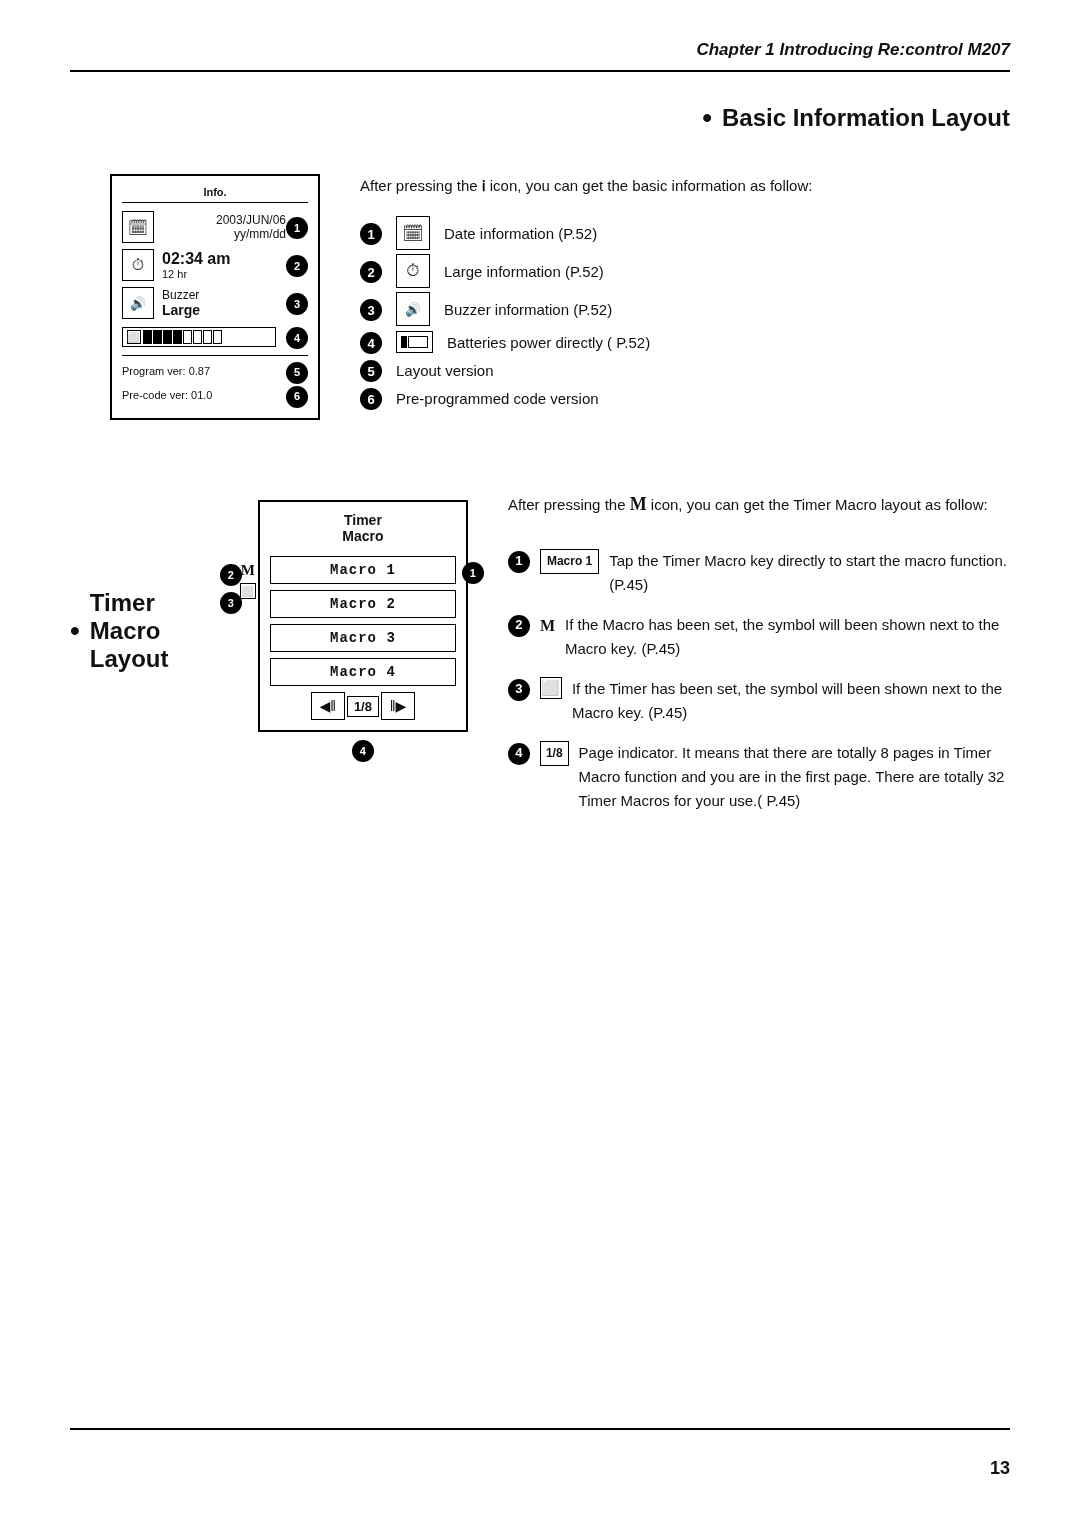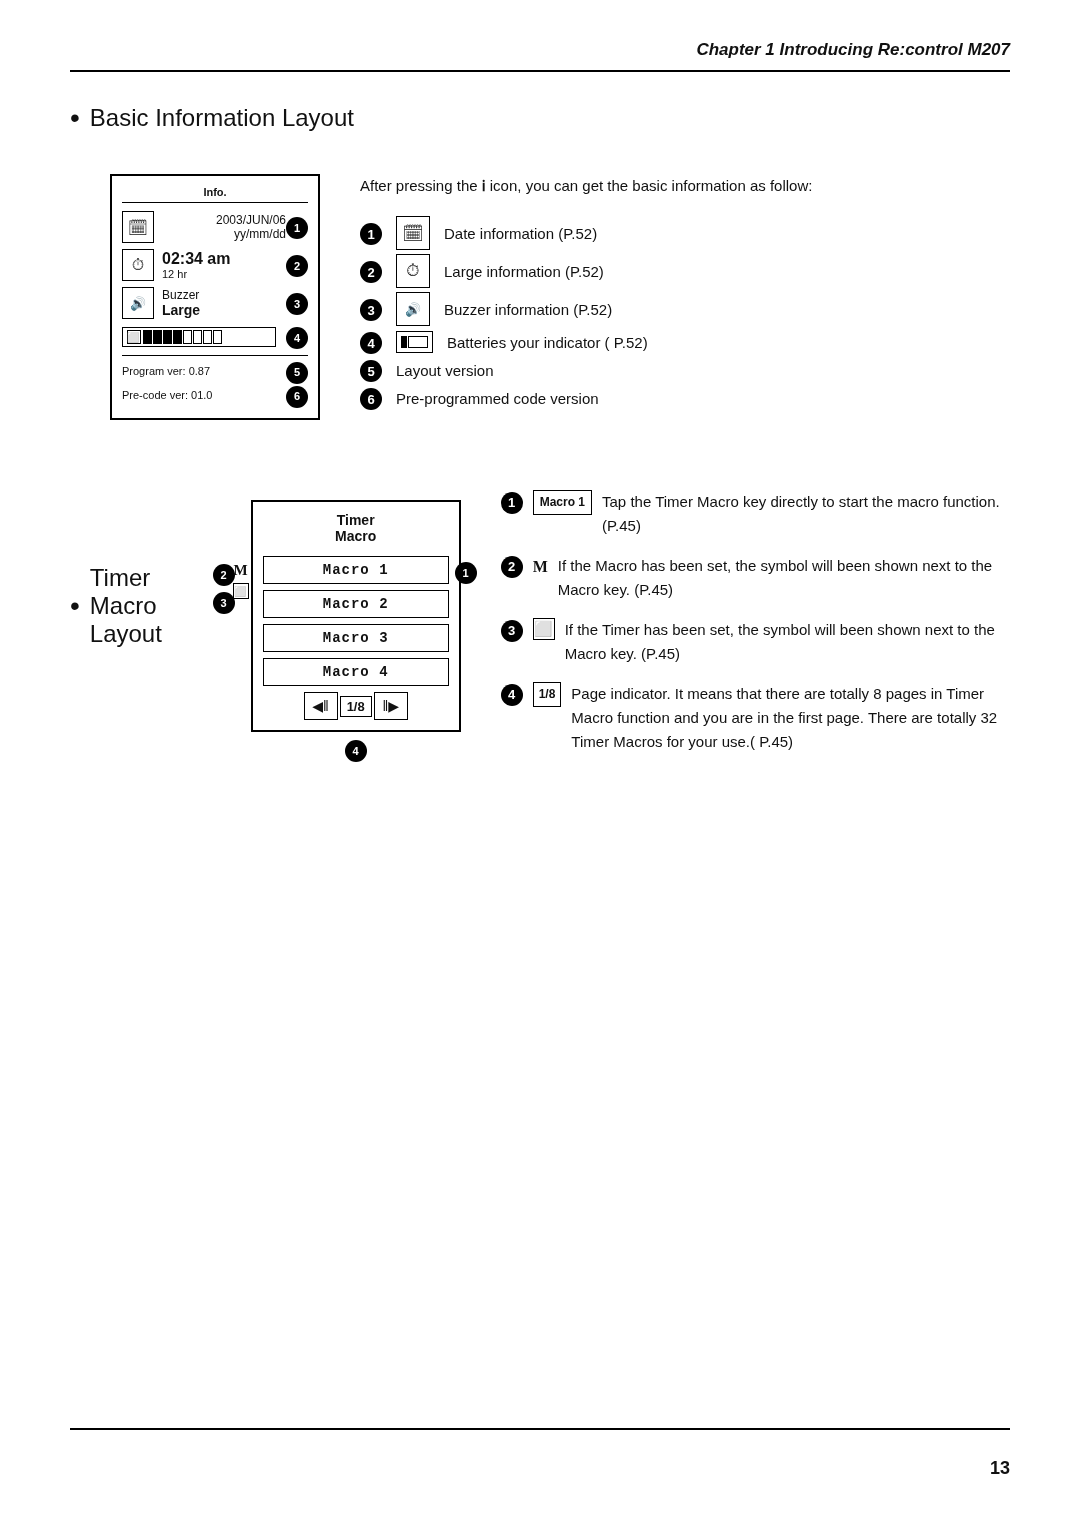--- a/index.html
+++ b/index.html
@@ -29,25 +29,26 @@
       font-weight: bold;
       font-size: 17px;
       border-bottom: 2px solid #000;
       padding-bottom: 10px;
       margin-bottom: 30px;
     }
 
     
     .section-title {
       font-size: 24px;
-      font-weight: normal;
+      font-weight: bold;
       display: flex;
       align-items: center;
       gap: 10px;
       margin-bottom: 20px;
+      justify-content: flex-end;
     }
     .section-title::before {
       content: '•';
       font-size: 28px;
     }
 
     
     .basic-info-section {
       display: flex;
       gap: 40px;
@@ -371,21 +372,21 @@
         <div class="info-item-icon" style="font-size:13px;">🔊</div>
         <span>Buzzer information (P.52)</span>
       </div>
 
       <div class="info-item">
         <span class="filled-circle">4</span>
         <div style="border:1.5px solid #000;display:flex;align-items:center;gap:1px;padding:2px 4px;height:22px;">
           <div style="width:6px;height:12px;background:#000;"></div>
           <div style="width:20px;height:12px;border:1px solid #000;"></div>
         </div>
-        <span>Batteries your indicator ( P.52)</span>
+        <span>Batteries power directly ( P.52)</span>
       </div>
 
       <div class="info-item">
         <span class="filled-circle">5</span>
         <span>Layout version</span>
       </div>
 
       <div class="info-item">
         <span class="filled-circle">6</span>
         <span>Pre-programmed code version</span>
@@ -433,20 +434,23 @@
             <div class="nav-arrow">‖▶</div>
           </div>
         </div>
 
         <div style="text-align:center;margin-top:6px;">
           <span class="filled-circle" style="background:#000;color:#fff;font-size:11px;">4</span>
         </div>
       </div>
 
       <div class="timer-info-list">
+        <p class="intro-text">
+          After pressing the <strong style="font-family:serif;font-size:18px;">M</strong> icon, you can get the Timer Macro layout as follow:
+        </p>
 
         <div class="timer-info-item">
           <span class="filled-circle">1</span>
           <span style="border:1.5px solid #000;padding:2px 6px;font-size:12px;font-weight:bold;white-space:nowrap;">Macro 1</span>
           <span>Tap the Timer Macro key directly to start the macro function. (P.45)</span>
         </div>
 
         <div class="timer-info-item">
           <span class="filled-circle">2</span>
           <span style="font-weight:bold;font-size:16px;font-family:serif;">M</span>

